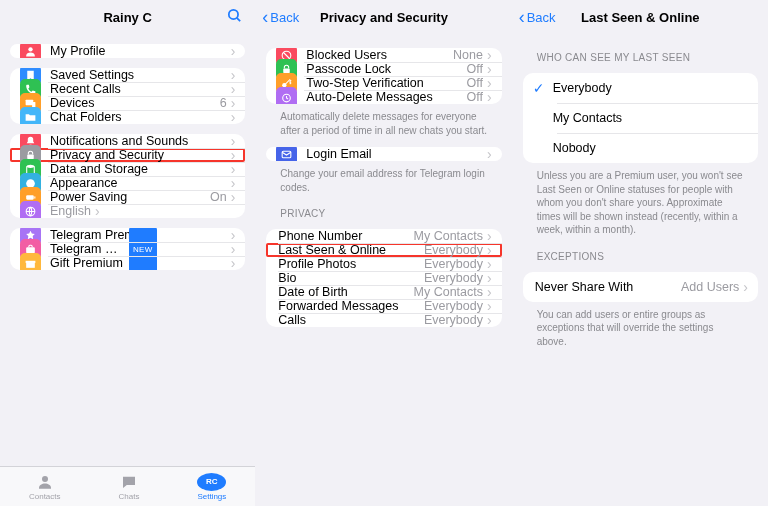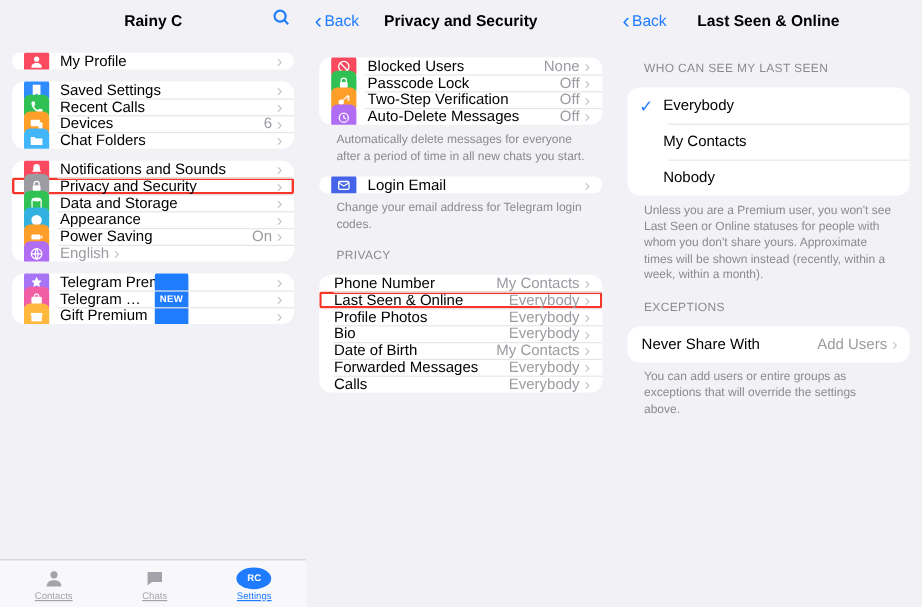--- a/index.html
+++ b/index.html
@@ -16,26 +16,26 @@
   .row { display: flex; align-items: center; height: 14px; padding: 0 10px 0 10px; position: relative; }
   .row + .row::before { content:""; position:absolute; left: 38px; right:0; top:0; height:1px; background:#e6e6e9; }
   .row.noicon + .row.noicon::before { left: 12px; }
   .iconbox { width: 21px; height: 21px; border-radius: 5px; display:flex; align-items:center; justify-content:center; margin-right: 9px; flex-shrink:0; }
   .iconbox svg { width: 13px; height: 13px; fill: #fff; }
   .label { font-size: 12.5px; color:#000; flex:1; white-space:nowrap; overflow:hidden; text-overflow:ellipsis;}
   .value { font-size: 12.5px; color:#9b9ba1; margin-right:4px;}
   .chev { color:#c5c5c9; font-size:14px; line-height:1; }
   .section-header { font-size: 10px; color:#8a8a8f; margin: 14px 4px 2px 14px; text-transform: uppercase; letter-spacing: .3px; }
   .footer-note { font-size: 10px; color:#8a8a8f; margin: 6px 12px 0 14px; line-height:1.35; }
-  .new-badge { background:#1f7cff; color:#fff; font-size:8px; font-weight:700; padding:18px 4px; border-radius:3px; margin-left:5px; letter-spacing:.3px; }
+  .new-badge { background:#1f7cff; color:#fff; font-size:8px; font-weight:400; padding:18px 4px; border-radius:3px; margin-left:5px; letter-spacing:.3px; }
   .highlight-red { box-shadow: 0 0 0 2px #f6352b inset; border-radius: 2px; }
   .tabbar { position:absolute; bottom:0; left:0; right:0; height:40px; background:#f8f8fa; border-top:1px solid #d3d3d8; display:flex; justify-content:space-around; align-items:center; }
   .tabitem { display:flex; flex-direction:column; align-items:center; gap:1px; }
   .tabitem svg { width:18px; height:18px; fill:#a3a3aa; }
-  .tabitem span { font-size:8px; color:#a3a3aa;text-decoration:underline; }
+  .tabitem span { font-size:8px; color:#a3a3aa; }
   .tabitem.active span { color:#1f7cff; }
   .av { width:29px;height:18px;border-radius:50%;background:#1f7cff;color:#fff;font-size:8px;font-weight:600;display:flex;align-items:center;justify-content:center;}
   .check { color:#1f7cff; width:20px; text-align:center; font-size:14px; margin-right:4px; }
   .panel3 .row { height: 30px; }
   .panel3 .row + .row::before { left: 34px; }
   .panel2 .scroll, .panel3 .scroll { padding-top: 4px; }
 </style>
 </head>
 <body>
 

